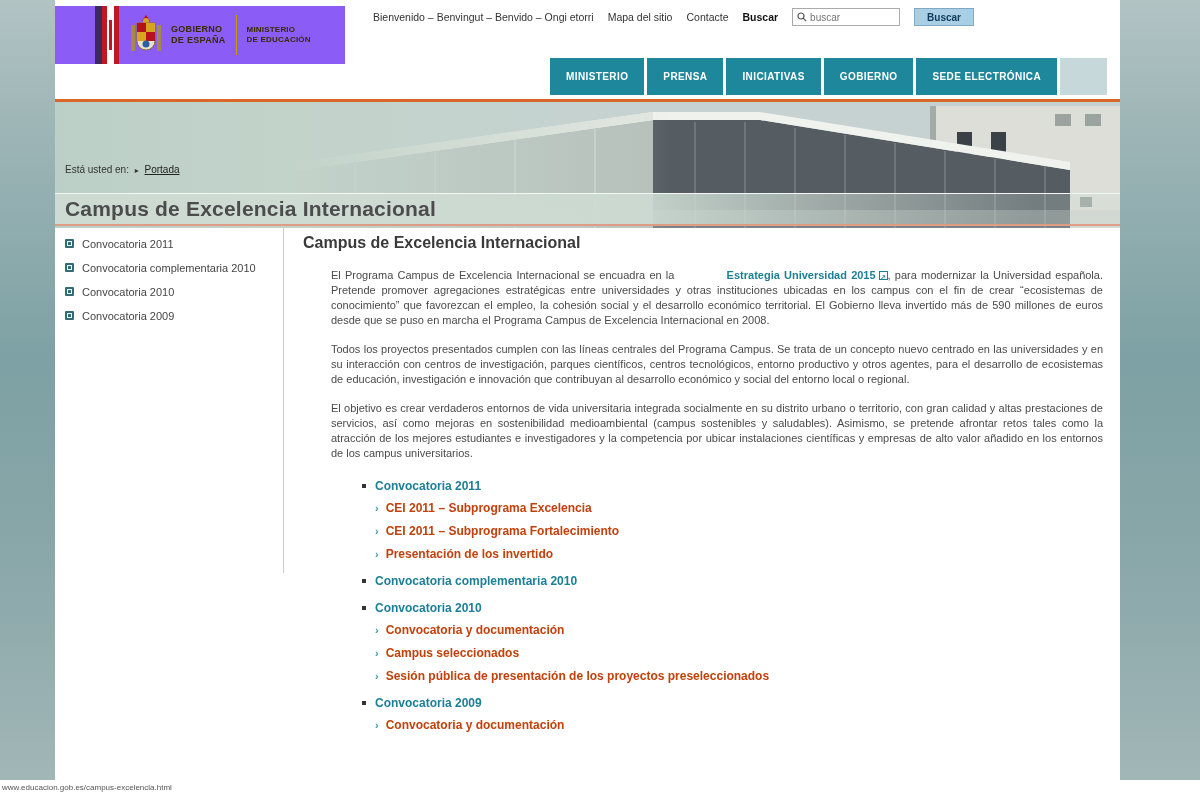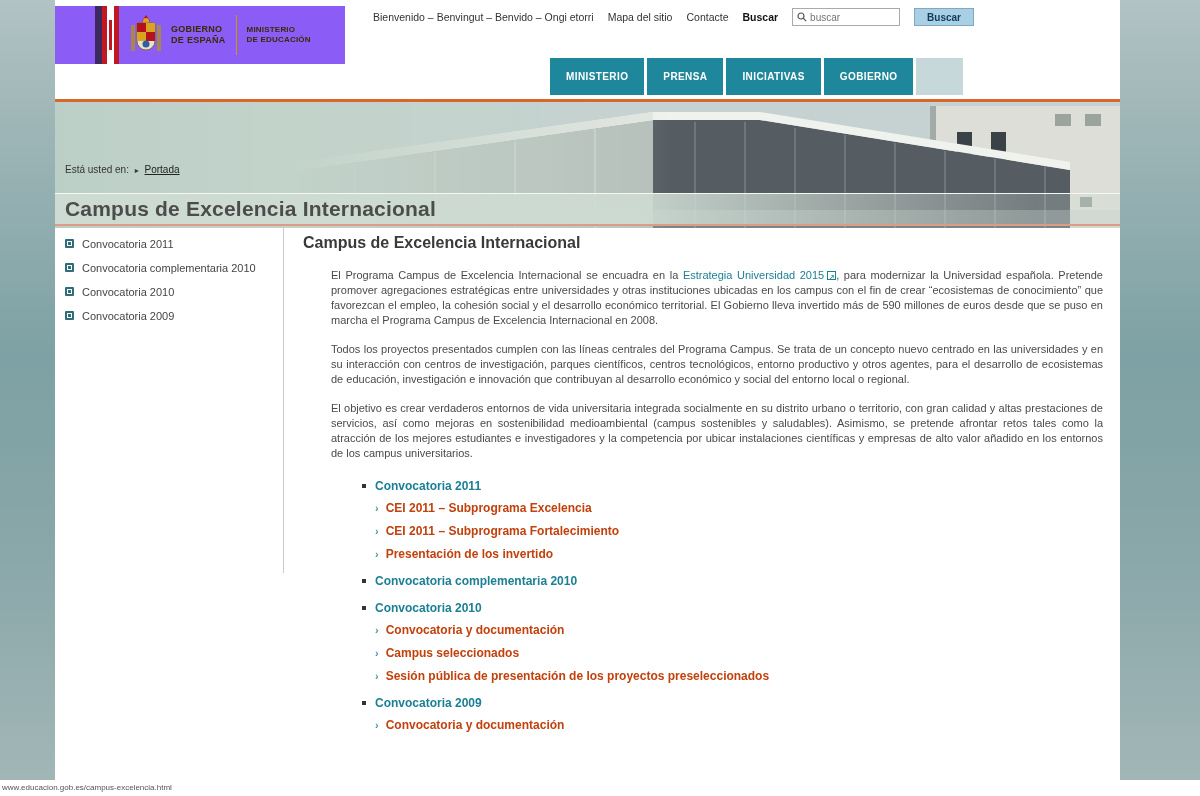--- a/index.html
+++ b/index.html
@@ -53,21 +53,21 @@
   .sidebar { position:absolute; left:0; top:10px; width:228px; padding:0 14px 0 10px; }
   .side-item { display:flex; align-items:flex-start; margin-bottom:11px; cursor:pointer; }
   .sq-icon { flex:0 0 9px; width:9px; height:9px; background:#2f6d78; border-radius:1px; margin:1px 8px 0 0; position:relative; }
   .sq-icon::after { content:""; position:absolute; inset:2px; border:1px solid #fff; }
   .side-label { font-size:11px; color:#454545; line-height:13px; }
   .side-divider { position:absolute; left:228px; top:0; width:1px; height:345px; background:#ccc; }
 
   .main { position:absolute; left:248px; top:6px; right:0; }
   .main h2 { font-size:16px; font-weight:bold; color:#3a3a3a; margin-bottom:16px; }
   .main p { width:772px; margin:0 0 14px 28px; font-size:11px; line-height:15px; color:#4a4a4a; text-align:justify; }
-  .link-accent { color:#1b7f95; font-weight:normal; text-decoration:none; cursor:pointer; }
+  .link-accent { color:#1b7f95; font-weight:bold; text-decoration:none; cursor:pointer;margin-left:48px; }
   .ext-icon { display:inline-block; width:9px; height:9px; border:1px solid #1b7f95; position:relative; margin-left:3px; vertical-align:-1px; }
   .ext-icon::after { content:"↗"; position:absolute; left:0; top:-2px; font-size:8px; color:#1b7f95; }
 
   .linklist { margin:18px 0 0 59px; }
   .lg-title { display:flex; align-items:center; margin:13px 0 8px 0; cursor:pointer; }
   .bullet-sq { width:4px; height:4px; background:#333; margin-right:9px; flex:0 0 4px; }
   .lg-title span.t { font-size:12px; font-weight:bold; color:#1b7f95; }
   .lg-child { display:flex; align-items:center; margin:0 0 9px 13px; cursor:pointer; }
   .chev { color:#4b96a5; font-weight:bold; margin-right:7px; font-size:11px; }
   .lg-child span.t { font-size:12px; font-weight:bold; color:#c2410c; }
@@ -122,20 +122,21 @@
       <span>MINISTERIO</span><br>
       <span>DE EDUCACIÓN</span>
     </span>
   </div>
 
   <div class="nav">
     <div class="nav-item">MINISTERIO</div>
     <div class="nav-item">PRENSA</div>
     <div class="nav-item">INICIATIVAS</div>
     <div class="nav-item">GOBIERNO</div>
+    <div class="nav-item">SEDE ELECTRÓNICA</div>
     <div class="nav-filler"></div>
   </div>
 
   <div class="orange-rule"></div>
 
   <div class="hero">
     <svg class="building" width="1065" height="126" viewBox="0 0 1065 126" preserveAspectRatio="none">
       <rect width="1065" height="126" fill="#c6d2d2"></rect>
       <rect x="875" y="4" width="190" height="122" fill="#dcded7"></rect>
       <rect x="875" y="4" width="6" height="122" fill="#a2aba5"></rect>

